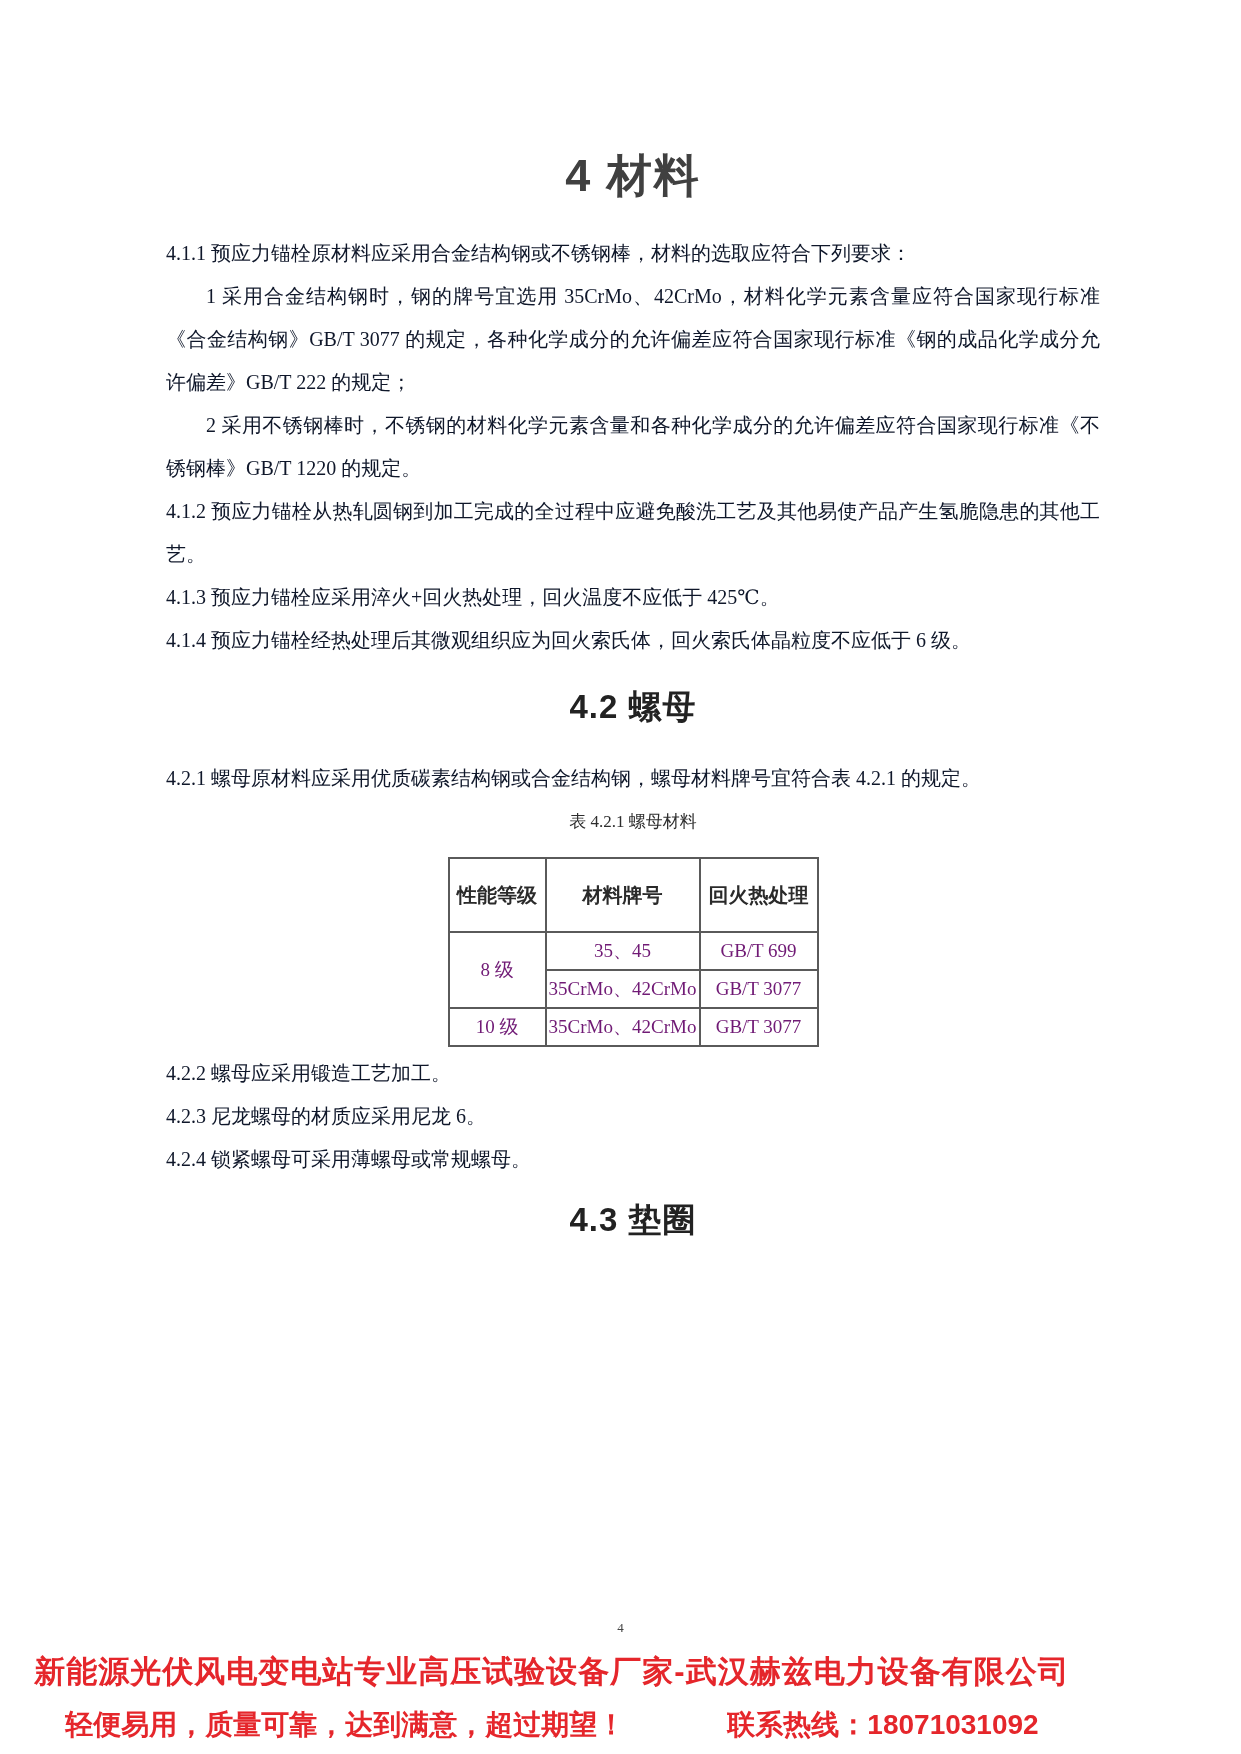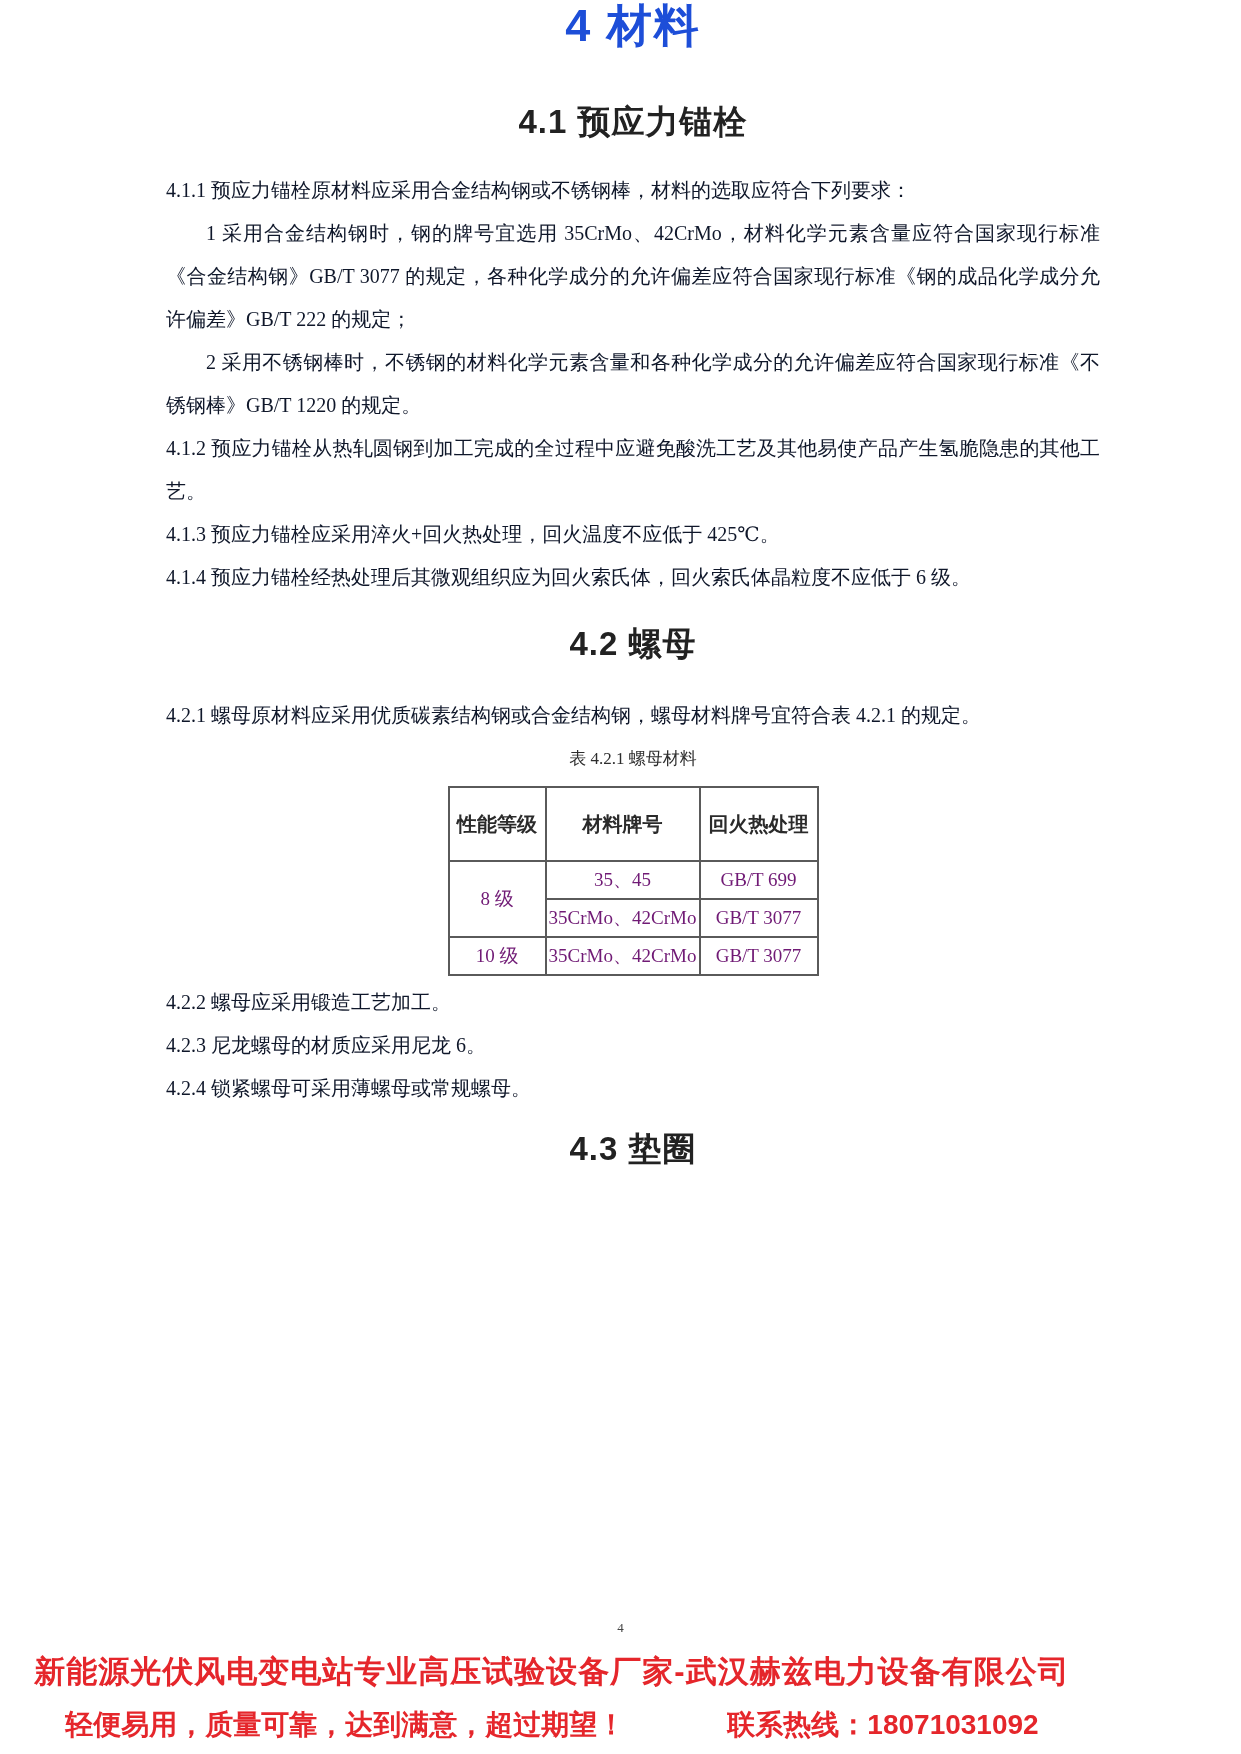--- a/index.html
+++ b/index.html
@@ -13,26 +13,27 @@
     color: #2d2d2d;
   }
   .content {
     position: absolute;
     left: 166px;
     top: 0;
     width: 934px;
   }
   .doc-title {
     margin: 0;
+    padding-top: 150px;
     font-family: "Liberation Sans", "DejaVu Sans", sans-serif;
     font-weight: bold;
     font-size: 45px;
     line-height: 52px;
     text-align: center;
-    color: #1d4ed8;
+    color: #404040;
     letter-spacing: 2px;
   }
   .sec-heading {
     margin: 0;
     font-family: "Liberation Sans", "DejaVu Sans", sans-serif;
     font-weight: bold;
     font-size: 33px;
     line-height: 34px;
     text-align: center;
     color: #222222;
@@ -54,21 +55,21 @@
   }
   .para.indent { text-indent: 2em; }
   .table-caption {
     margin: 0;
     font-size: 17px;
     line-height: 43px;
     text-align: center;
     color: #2d2d2d;
   }
   .mat-table {
-    margin: 6px auto 0;
+    margin: 14px auto 0;
     border-collapse: collapse;
     table-layout: fixed;
     border-radius: 11px;
   }
   .mat-table th, .mat-table td {
     border: 2px solid #5a5a5a;
     text-align: center;
     vertical-align: middle;
     padding: 0;
   }
@@ -125,21 +126,20 @@
     color: var(--accent, #e5262b);
   }
 </style>
 </head>
 <body>
 
 <div class="content">
 
   <h1 class="doc-title">4 材料</h1>
 
-  <h2 class="sec-heading h-41">4.1 预应力锚栓</h2>
 
   <div class="para-block-41">
     <p class="para">4.1.1 预应力锚栓原材料应采用合金结构钢或不锈钢棒，材料的选取应符合下列要求：</p>
     <p class="para indent">1 采用合金结构钢时，钢的牌号宜选用 35CrMo、42CrMo，材料化学元素含量应符合国家现行标准《合金结构钢》GB/T 3077 的规定，各种化学成分的允许偏差应符合国家现行标准《钢的成品化学成分允许偏差》GB/T 222 的规定；</p>
     <p class="para indent">2 采用不锈钢棒时，不锈钢的材料化学元素含量和各种化学成分的允许偏差应符合国家现行标准《不锈钢棒》GB/T 1220 的规定。</p>
     <p class="para">4.1.2 预应力锚栓从热轧圆钢到加工完成的全过程中应避免酸洗工艺及其他易使产品产生氢脆隐患的其他工艺。</p>
     <p class="para">4.1.3 预应力锚栓应采用淬火+回火热处理，回火温度不应低于 425℃。</p>
     <p class="para">4.1.4 预应力锚栓经热处理后其微观组织应为回火索氏体，回火索氏体晶粒度不应低于 6 级。</p>
   </div>
 

